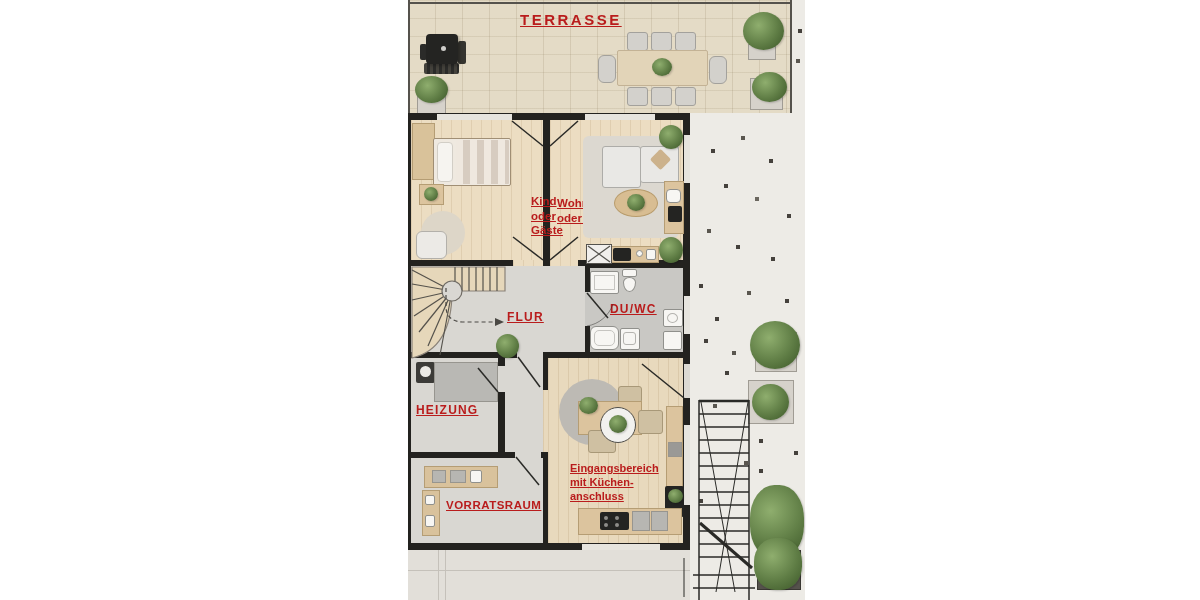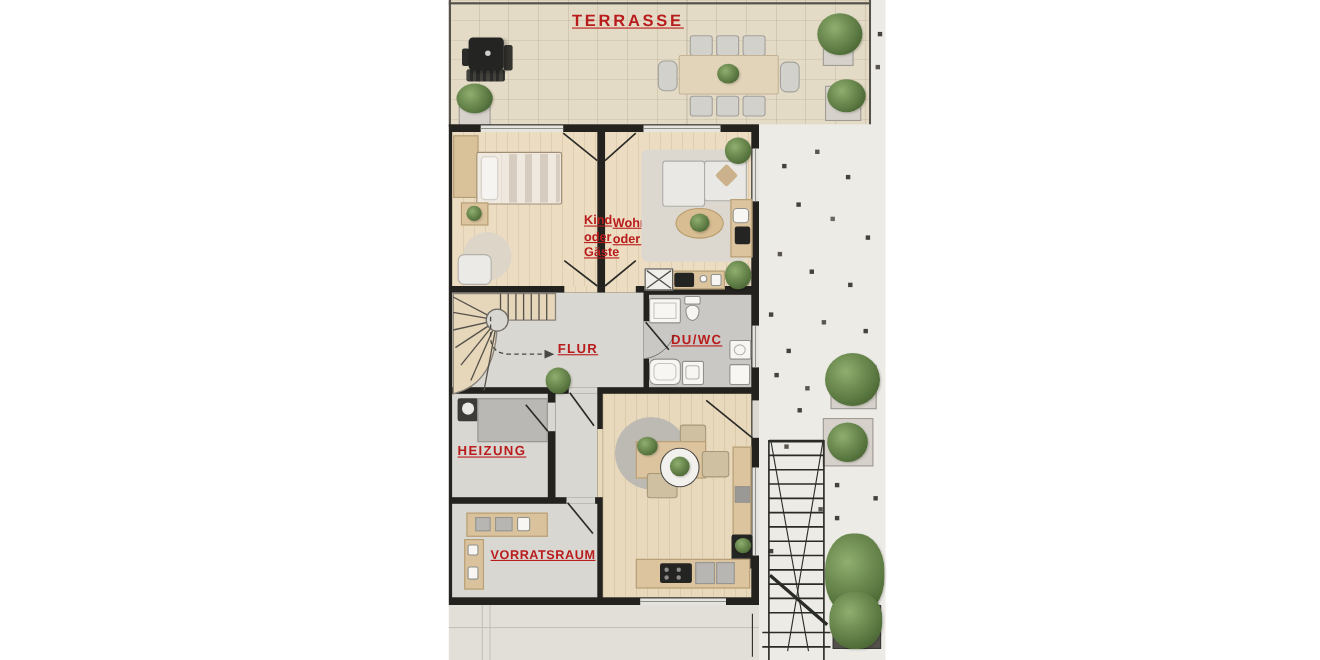--- a/index.html
+++ b/index.html
@@ -123,20 +123,21 @@
   <div class="abs winV" style="left:683.5px;top:425px;width:6px;height:80px;"></div>
   <div class="abs winH" style="left:582px;top:543.5px;width:78px;height:6px;"></div>
   <div class="abs" style="left:683.5px;top:364px;width:6px;height:34px;background:#dcd9d2;"></div>
 
   <div class="abs lbl lbl-room" style="left:503px;top:194px;margin-left:28px;"><div>Kind</div><div>oder</div><div>Gäste</div></div>
   <div class="abs lbl lbl-room" style="left:557px;top:196px;"><div>Wohnen</div><div>oder Büro</div></div>
   <div class="abs lbl lbl-caps" style="left:507px;top:310px;">FLUR</div>
   <div class="abs lbl lbl-caps" style="left:610px;top:302px;">DU/WC</div>
   <div class="abs lbl lbl-caps" style="left:416px;top:403px;">HEIZUNG</div>
   <div class="abs lbl" style="left:446px;top:499px;font-size:11.5px;letter-spacing:.5px;">VORRATSRAUM</div>
+  <div class="abs lbl" style="left:570px;top:461px;font-size:11px;line-height:14px;"><div>Eingangsbereich</div><div>mit Küchen-</div><div>anschluss</div></div>
 
   <div class="abs wf" style="left:412px;top:123px;width:23px;height:57px;background:#d9c29a;"></div>
   <div class="abs" style="left:433px;top:138px;width:78px;height:48px;background:#efe9e0;border:1px solid #a08e74;box-sizing:border-box;border-radius:2px;"></div>
   <div class="abs" style="left:456px;top:140px;width:53px;height:44px;background:repeating-linear-gradient(90deg,#efe8df 0 7px,#d7ccc0 7px 14px);border-radius:1px;"></div>
   <div class="abs" style="left:437px;top:142px;width:16px;height:40px;background:#f6f4f0;border:1px solid #d2cec6;border-radius:4px;box-sizing:border-box;"></div>
   <div class="abs wf" style="left:419px;top:184px;width:25px;height:21px;"></div>
   <div class="abs plant" style="left:424px;top:187px;width:14px;height:14px;"></div>
   <div class="abs rug" style="left:421px;top:211px;width:44px;height:44px;border-radius:50%;background:#ddd6c8;"></div>
   <div class="abs" style="left:416px;top:231px;width:31px;height:28px;background:#eceae6;border:1px solid #b3b0aa;border-radius:6px;box-sizing:border-box;"></div>
 

